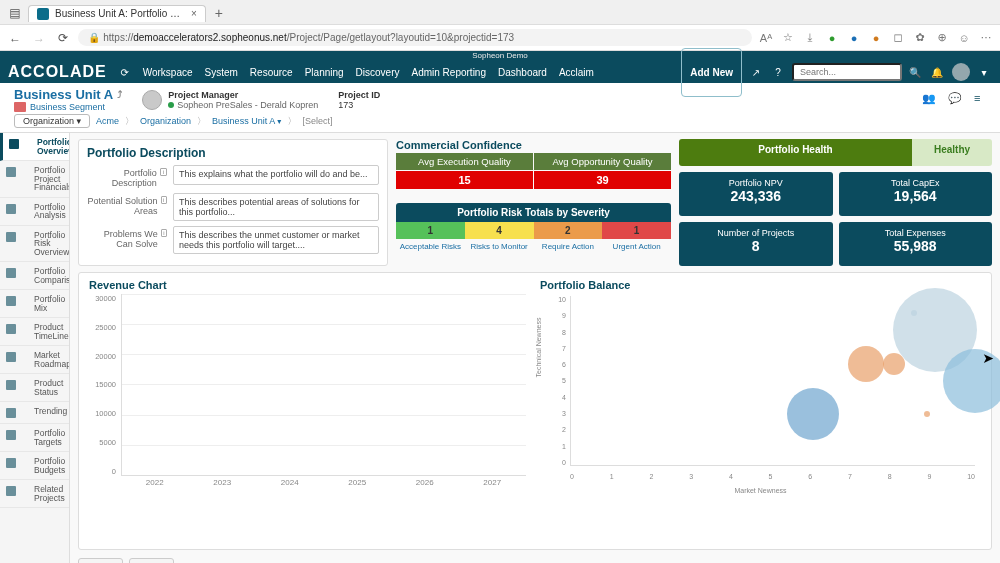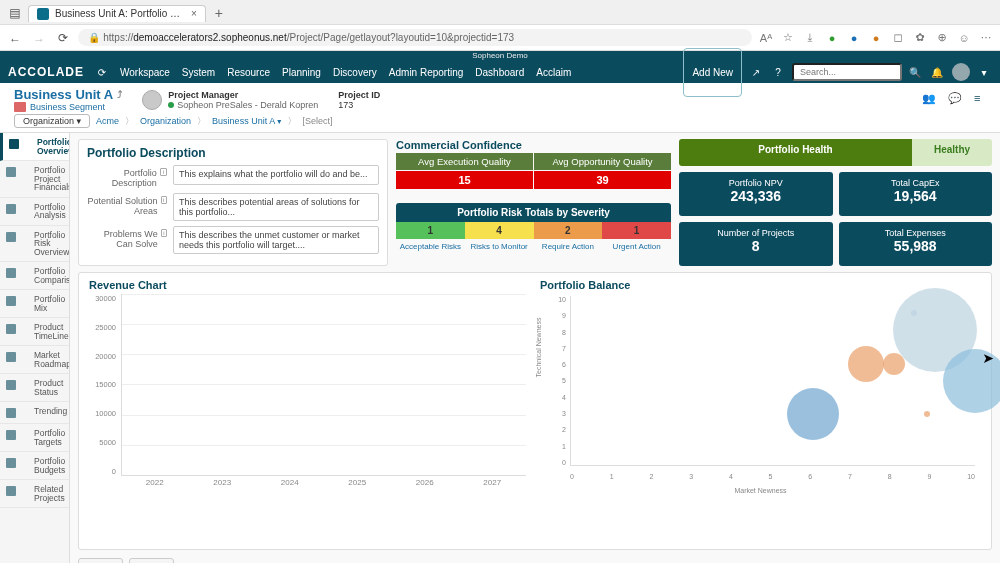--- a/index.html
+++ b/index.html
@@ -14,24 +14,24 @@
   .newtab { width: 18px; height: 18px; display: flex; align-items: center; justify-content: center; color: #666; font-size: 14px; }
   .addrrow { display: flex; align-items: center; height: 26px; padding: 0 6px; gap: 6px; background: #fff; border-top: 1px solid #ddd; }
   .addricon { width: 18px; height: 18px; display: flex; align-items: center; justify-content: center; color: #555; font-size: 12px; }
   .url { flex: 1; background: #f3f3f3; border-radius: 12px; padding: 3px 10px; font-size: 10px; color: #666; }
   .url .domain { color: #222; }
   .chrome-right { display: flex; gap: 6px; align-items: center; }
   .chrome-right .ci { width: 16px; height: 16px; display:flex;align-items:center;justify-content:center; color:#777; }
   .ci.green{color:#2e9c2e;} .ci.blue{color:#1b6fb5;} .ci.orange{color:#d07a1e;}
   
   .appbar { background: #0b4b5e; color: #fff; height: 22px; display: flex; align-items: center; padding: 0 8px; font-size: 10px; gap: 10px; }
-  .brand { font-weight: bold; letter-spacing: 1px; font-size: 12px; }
+  .brand { font-weight: bold; letter-spacing: 1px; font-size: 16px; }
   .menus { display: flex; gap: 12px; }
   .appbar-right { margin-left: auto; display: flex; align-items: center; gap: 6px; }
-  .addnew { border: 1px solid #8fbecb; border-radius: 4px; padding: 18px 8px; font-weight: normal; }
+  .addnew { border: 1px solid #8fbecb; border-radius: 4px; padding: 18px 8px; font-weight: bold; }
   .search { background: #fff; color: #333; border-radius: 3px; padding: 2px 6px; width: 110px; font-size: 9px; }
   .appicon { width: 16px; height: 16px; display:flex;align-items:center;justify-content:center; }
   .avatar { width: 18px; height: 18px; border-radius: 50%; background: #94a7ad; }
   
   .sopheon { text-align: center; font-size: 8px; color: #e9e9e9; background: #0b4b5e; padding-bottom: 1px; }
   
   .projhdr { background: #fff; border-bottom: 1px solid #ddd; padding: 4px 10px 2px 14px; }
   .projhdr-top { display: flex; align-items: center; gap: 20px; }
   .bu-title { display: flex; flex-direction: column; }
   .bu-title .t { color: #1a6ea3; font-weight: bold; font-size: 13px; display:flex;align-items:center;gap:4px;}

